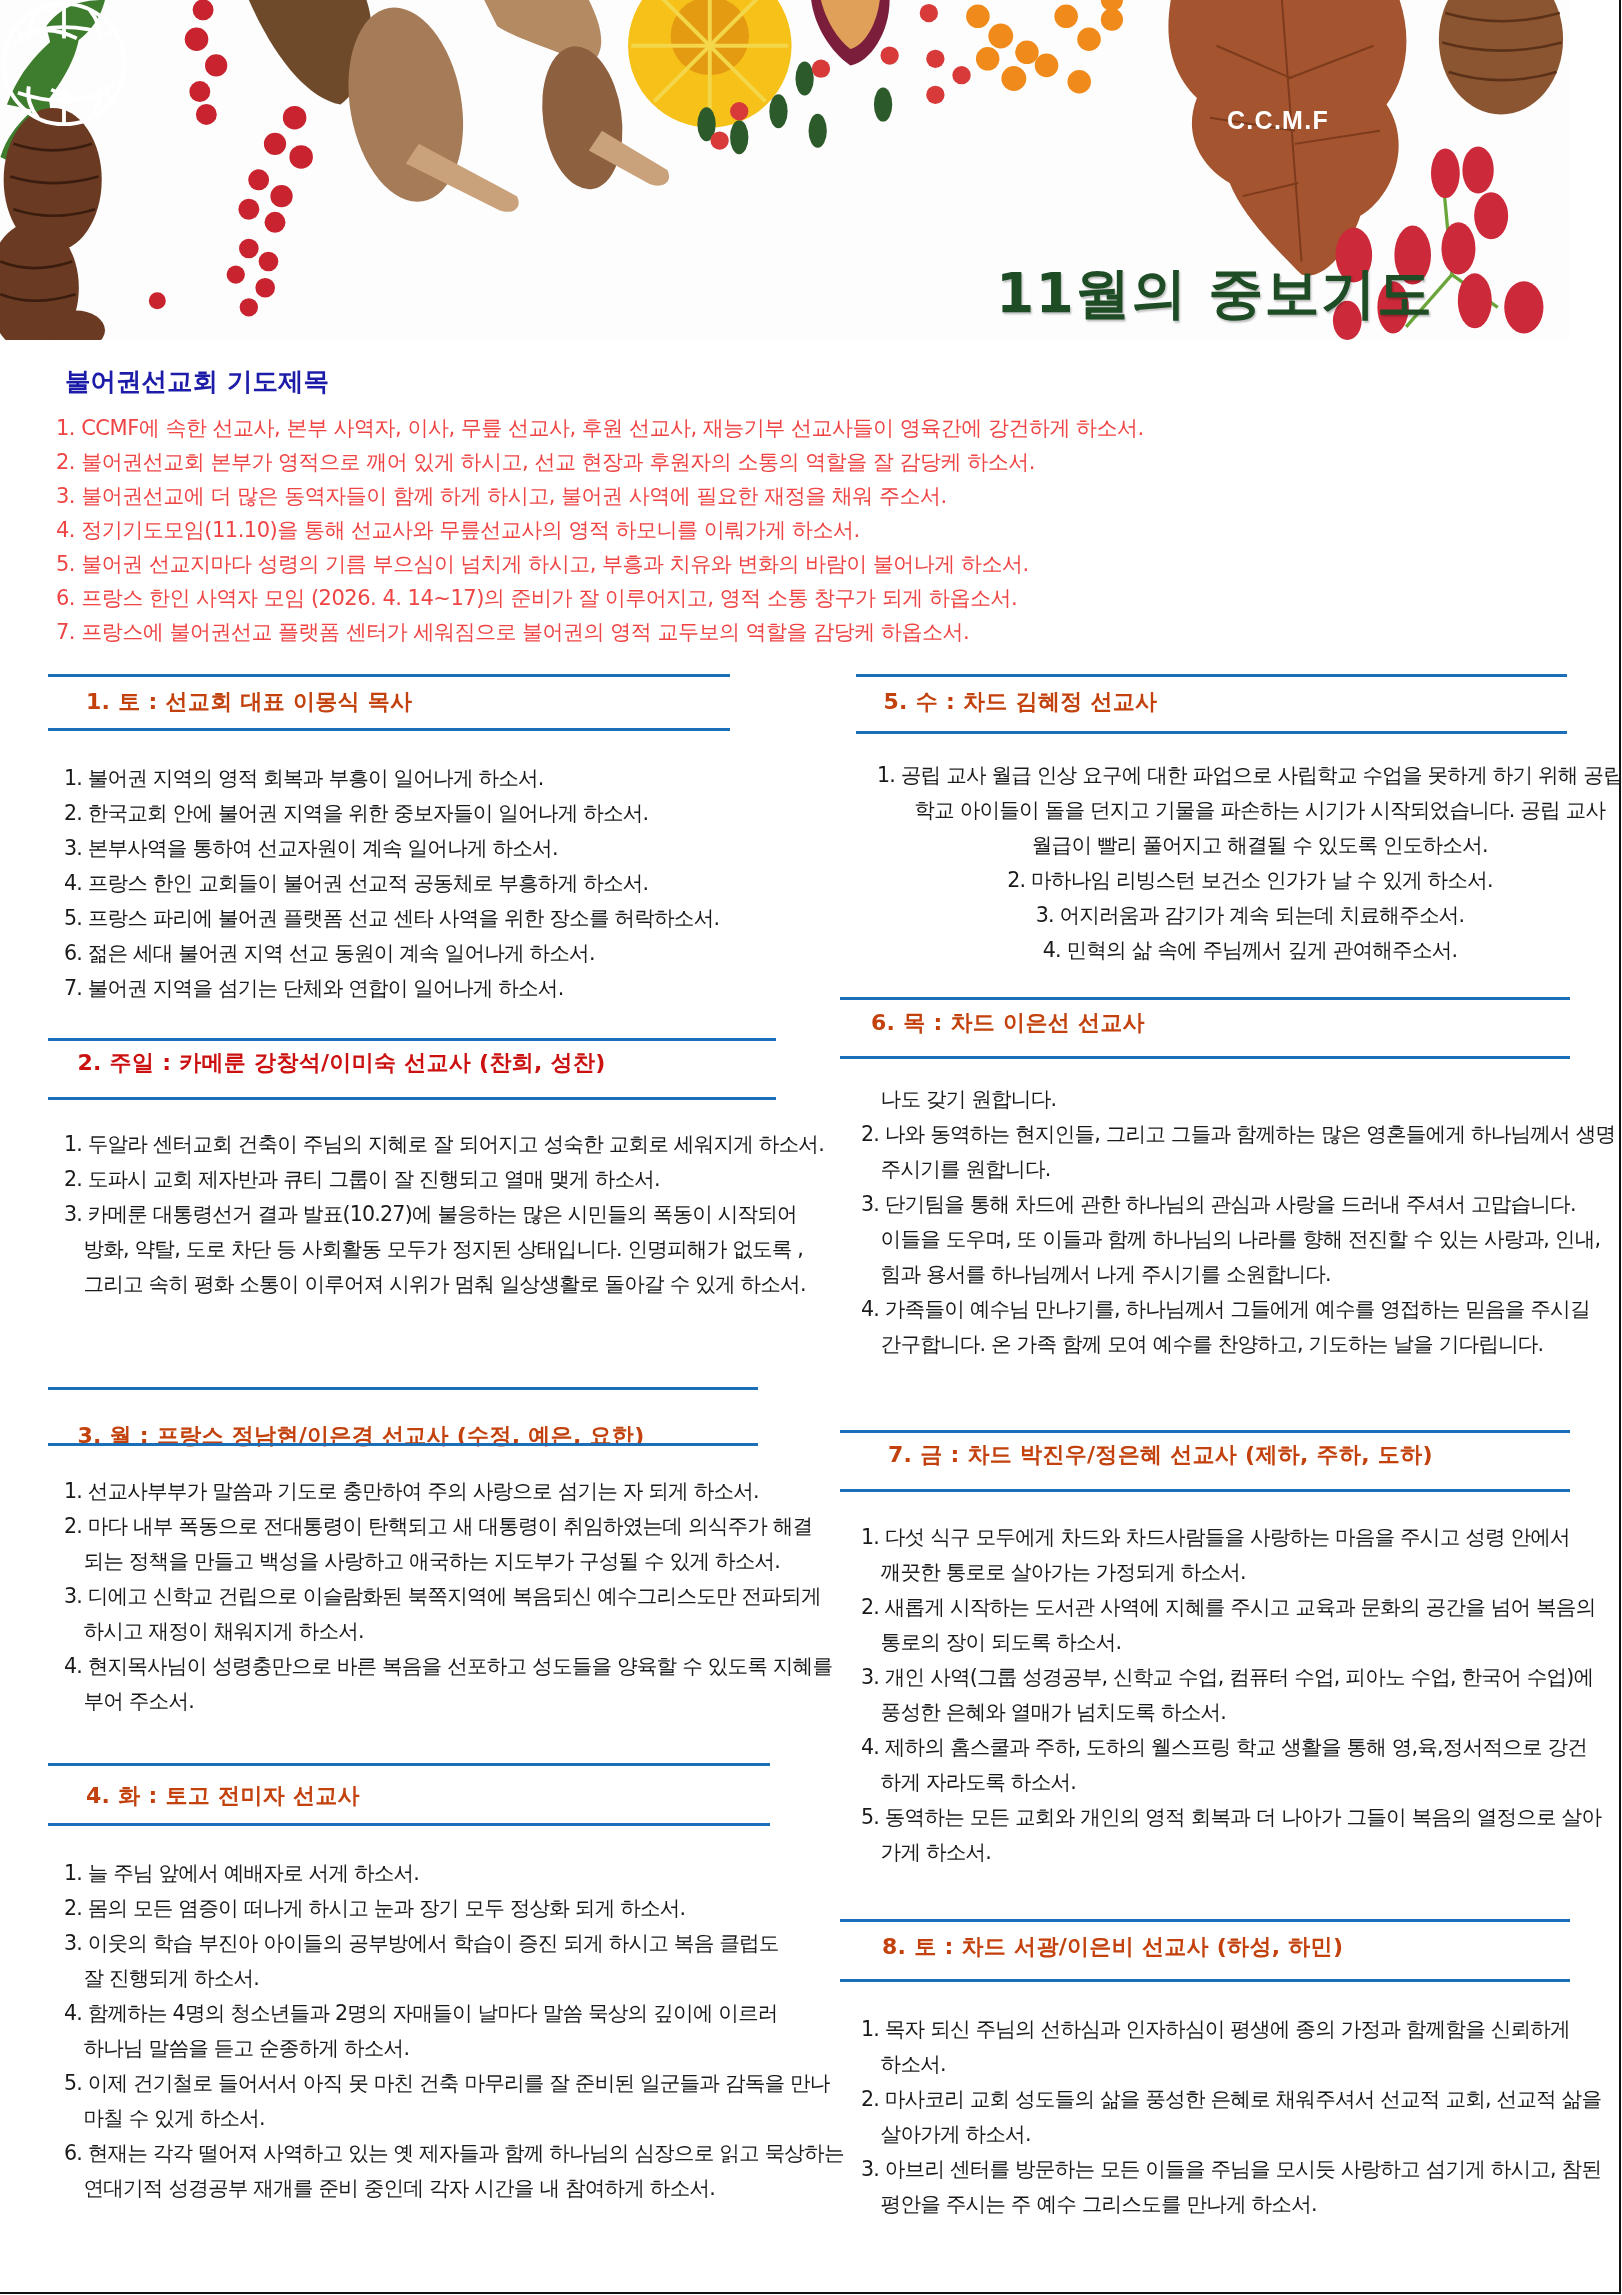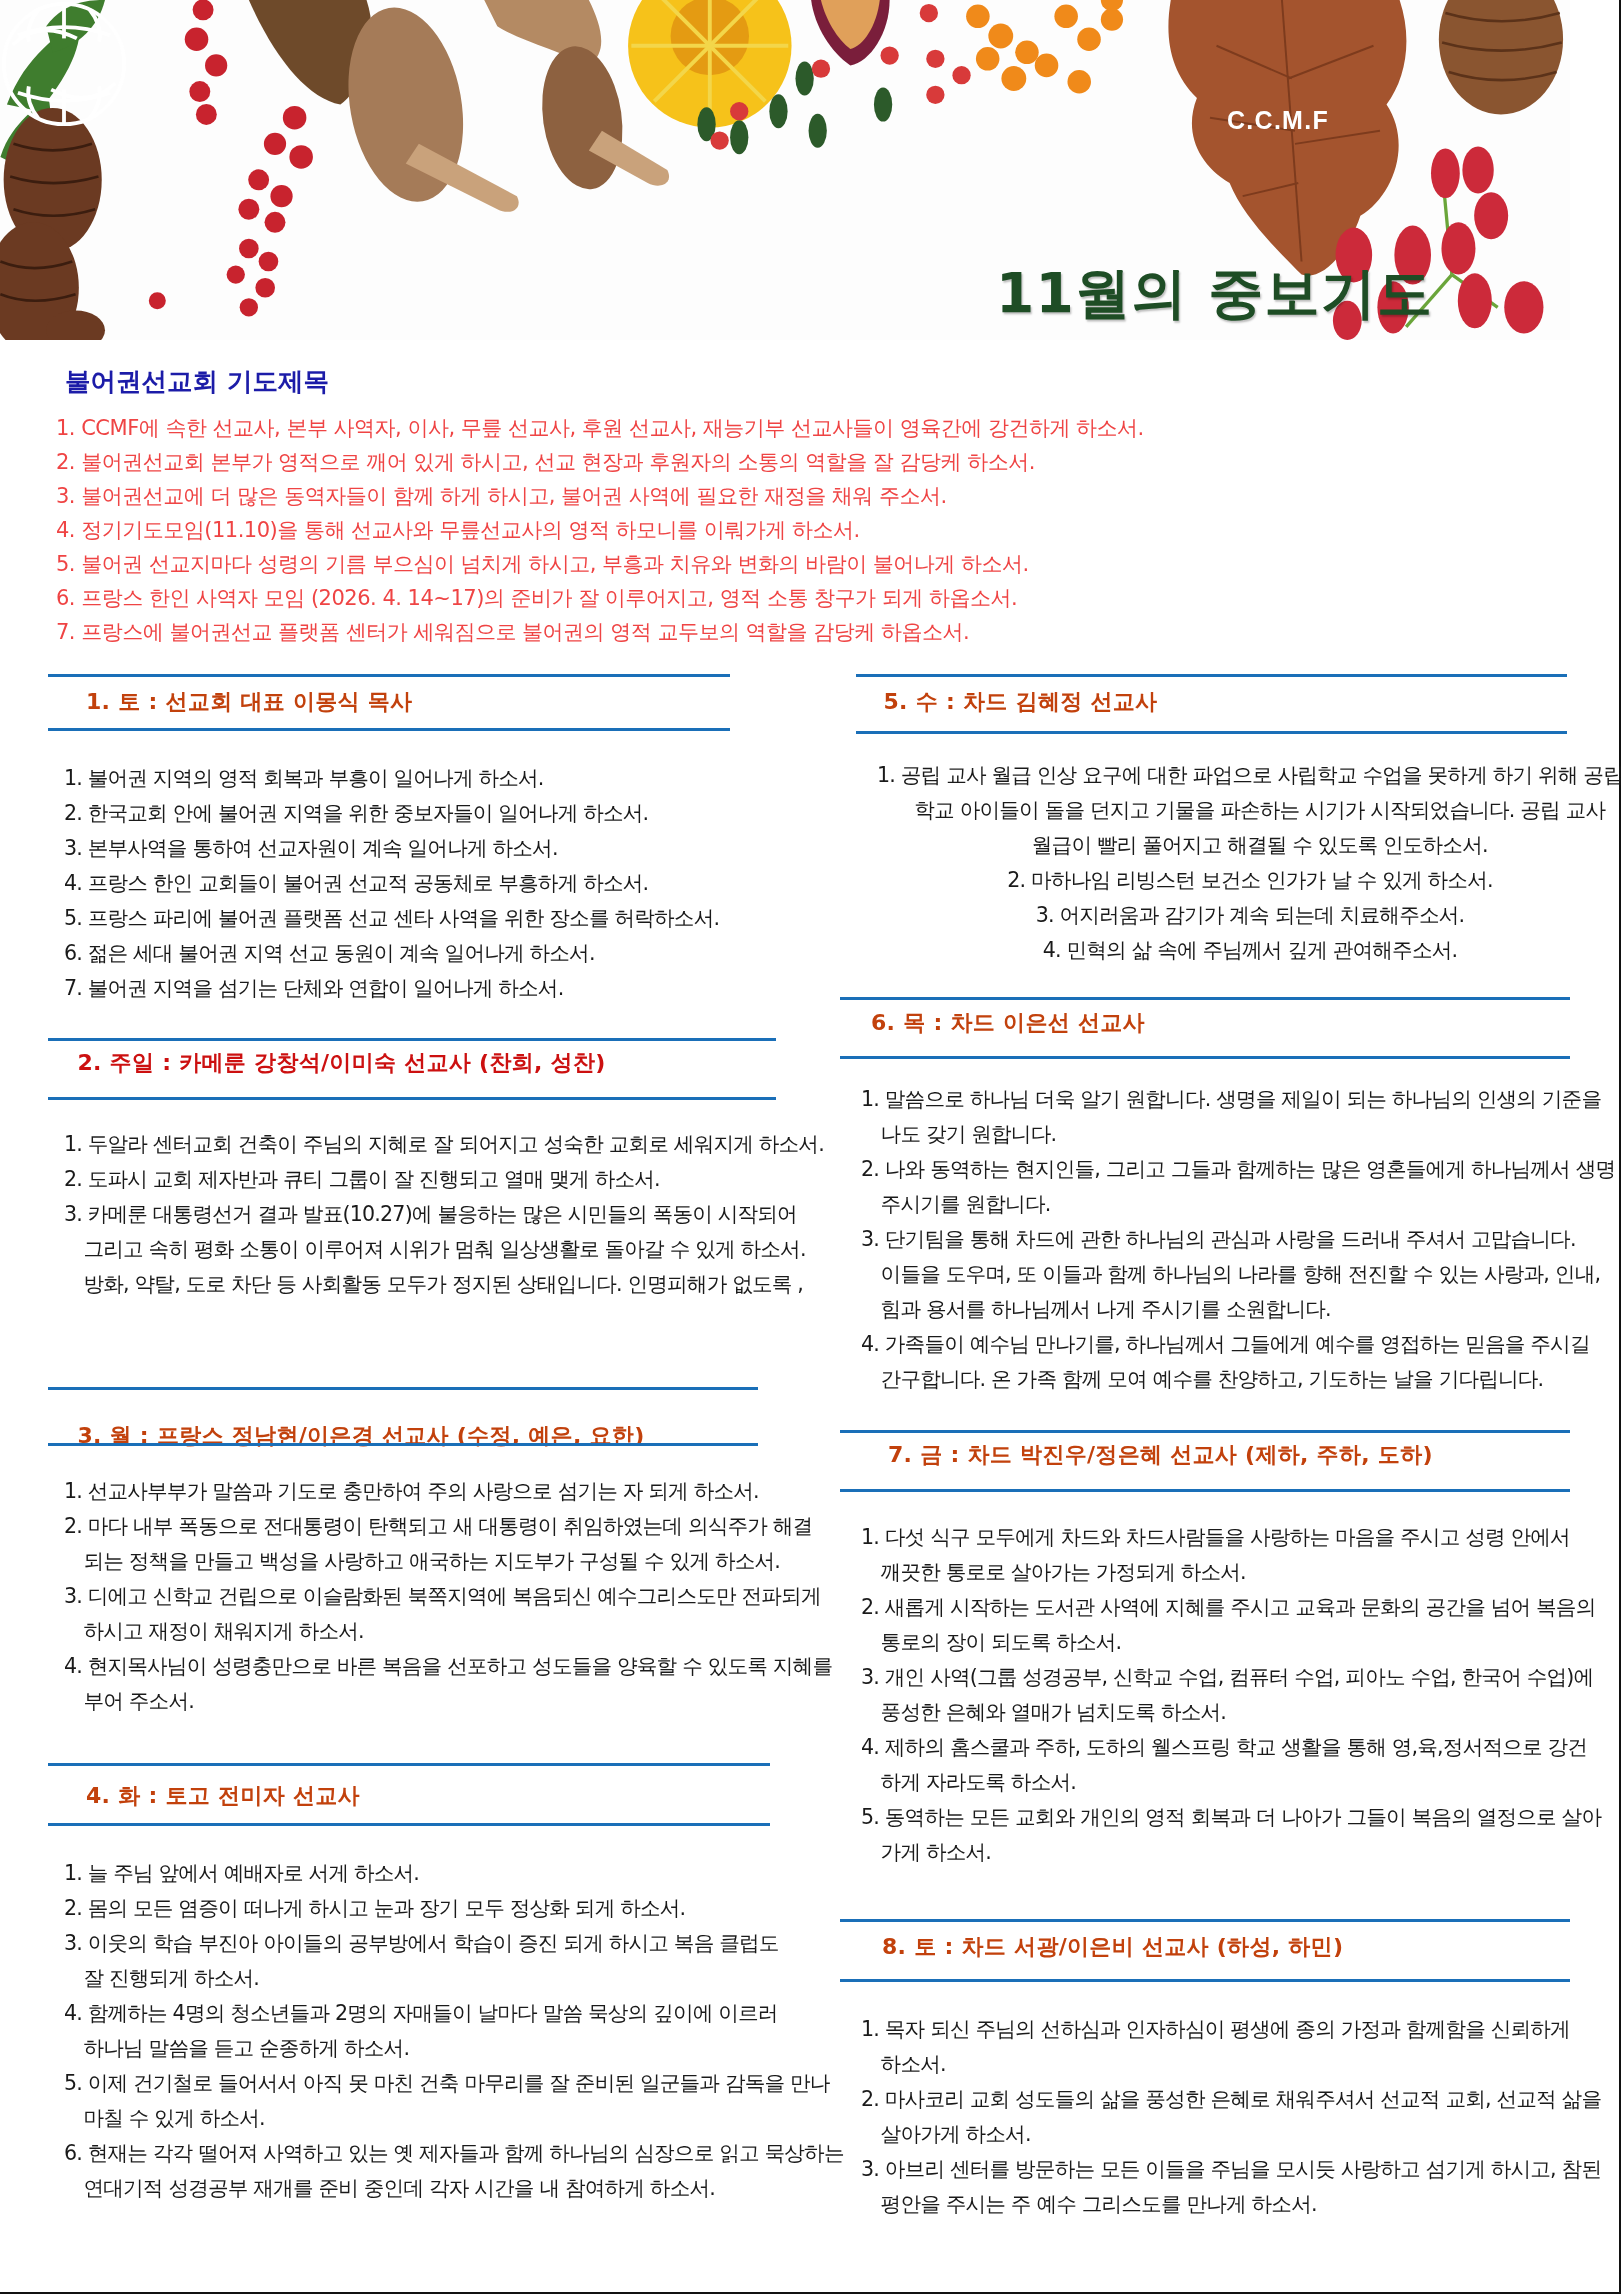--- a/index.html
+++ b/index.html
@@ -242,22 +242,22 @@
       <div class="sec-rule" style="top: 1097px; width: 728px; background: rgb(26, 111, 184);"></div>
       <ul class="sec-list" style="left: 7.9px; top: 1119px;">
         <li>
           <span class="ln">1. 두알라 센터교회 건축이 주님의 지혜로 잘 되어지고 성숙한 교회로 세워지게 하소서.</span>
         </li>
         <li>
           <span class="ln">2. 도파시 교회  제자반과 큐티 그룹이 잘 진행되고 열매 맺게 하소서.</span>
         </li>
         <li>
           <span class="ln">3. 카메룬 대통령선거 결과 발표(10.27)에 불응하는 많은 시민들의 폭동이 시작되어</span>
+          <span class="ln cont">방화, 약탈, 도로 차단 등 사회활동 모두가 정지된 상태입니다. 인명피해가 없도록 ,</span>
           <span class="ln cont">그리고 속히 평화 소통이 이루어져 시위가 멈춰 일상생활로 돌아갈 수 있게 하소서.</span>
-          <span class="ln cont">방화, 약탈, 도로 차단 등 사회활동 모두가 정지된 상태입니다. 인명피해가 없도록 ,</span>
         </li>
       </ul>
     </div>
     <div class="section" style="left: 48px; top: 0px;">
       <div class="sec-rule" style="top: 1387px; width: 710px; background: rgb(26, 111, 184);"></div>
       <div class="sec-title" style="left: 29.4px; top: 1399px; margin-top: 22px;">3. 월 :  프랑스 정남현/이은경 선교사 (수정, 예은, 요한)</div>
       <div class="sec-rule" style="top: 1443px; width: 710px; background: rgb(26, 111, 184);"></div>
       <ul class="sec-list" style="left: 7.9px; top: 1466px;">
         <li>
           <span class="ln">1. 선교사부부가 말씀과 기도로 충만하여 주의 사랑으로 섬기는 자 되게 하소서.</span>
@@ -325,21 +325,20 @@
           <span class="ln">4. 민혁의 삶 속에 주님께서 깊게 관여해주소서.</span>
         </li>
       </ul>
     </div>
     <div class="section" style="left: 840px; top: 0px;">
       <div class="sec-rule" style="top: 997px; width: 730px; background: rgb(26, 111, 184);"></div>
       <div class="sec-title" style="left: 31px; top: 1008px;">6. 목 : 차드 이은선 선교사</div>
       <div class="sec-rule" style="top: 1056px; width: 730px; background: rgb(26, 111, 184);"></div>
       <ul class="sec-list" style="left: 13px; top: 1074px;">
         <li>
-          <span class="ln">1. 말씀으로 하나님 더욱 알기 원합니다. 생명을 제일이 되는 하나님의 인생의 기준을</span>
           <span class="ln cont">나도 갖기 원합니다.</span>
         </li>
         <li>
           <span class="ln">2. 나와 동역하는 현지인들, 그리고 그들과 함께하는 많은 영혼들에게 하나님께서 생명</span>
           <span class="ln cont">주시기를 원합니다.</span>
         </li>
         <li>
           <span class="ln">3. 단기팀을 통해 차드에 관한 하나님의 관심과 사랑을 드러내 주셔서 고맙습니다.</span>
           <span class="ln cont">이들을 도우며, 또 이들과 함께 하나님의 나라를 향해 전진할 수 있는 사랑과, 인내,</span>
           <span class="ln cont">힘과 용서를 하나님께서 나게 주시기를 소원합니다.</span>

